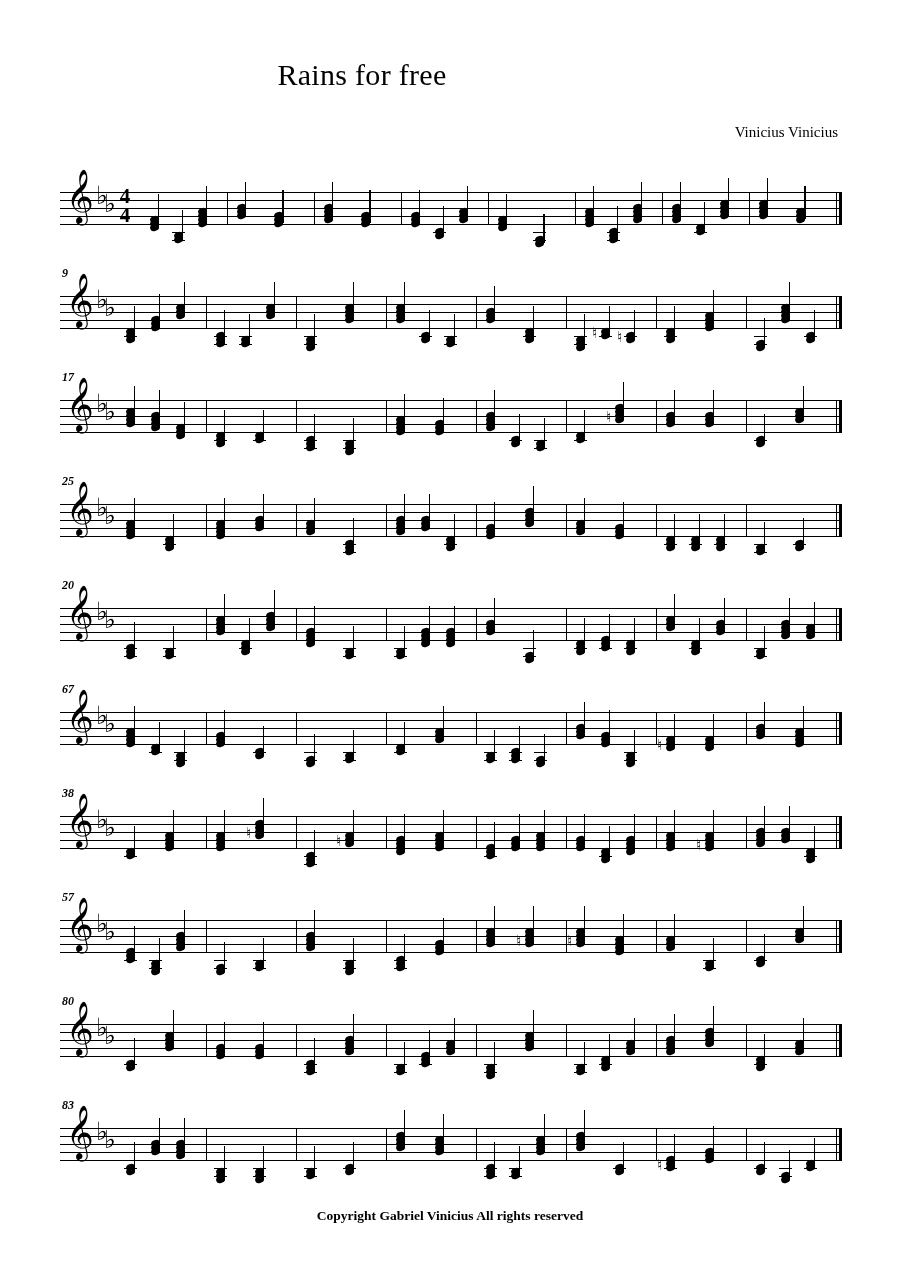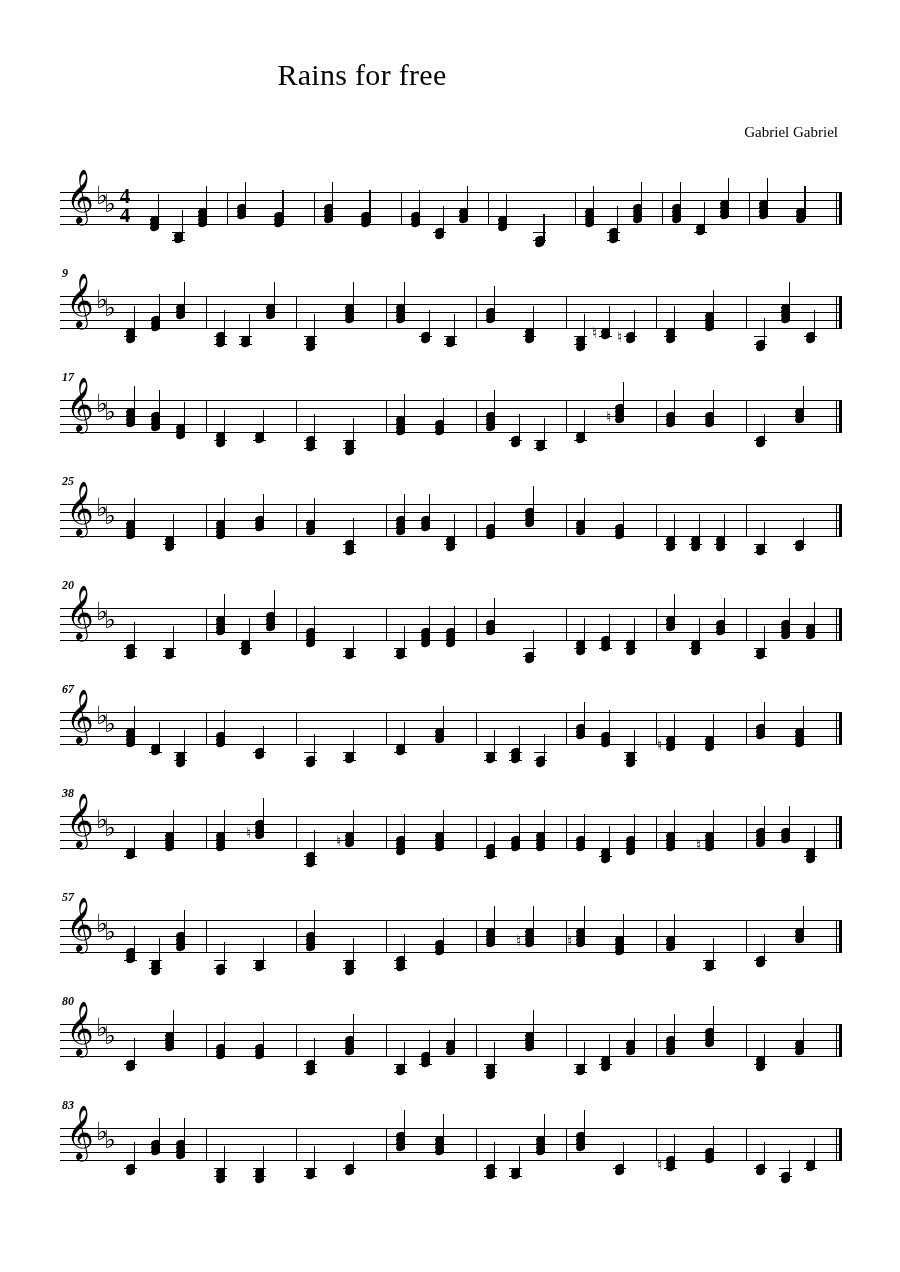--- a/index.html
+++ b/index.html
@@ -167,21 +167,21 @@
     font-family: "DejaVu Sans", sans-serif;
     left: -9px;
   }
 </style>
 </head>
 <body>
 
 <div class="page">
 
   <div class="title">Rains for free</div>
-  <div class="composer">Gabriel Gabriel</div>
+  <div class="composer">Vinicius Vinicius</div>
 
   <div id="systems">
       <div class="system" style="top: 178px;">
         <div class="staff">
           <div class="line l0"></div>
           <div class="line l1"></div>
           <div class="line l2"></div>
           <div class="line l3"></div>
           <div class="line l4"></div>
         </div>
@@ -1675,13 +1675,14 @@
         </div>
         <div class="chord" style="left: 746px;">
           <div class="nh" style="top: 50px; left: 0px;"></div>
           <div class="nh" style="top: 46px; left: 0px;"></div>
           <div class="stem" style="left: 8px; top: 24px; height: 29px;"></div>
           <div class="ledger" style="top: 54px;"></div>
         </div>
       </div>
     </div>
 
+  <div class="footer">Copyright Gabriel Vinicius All rights reserved</div>
 </div>
 
 </body></html>

